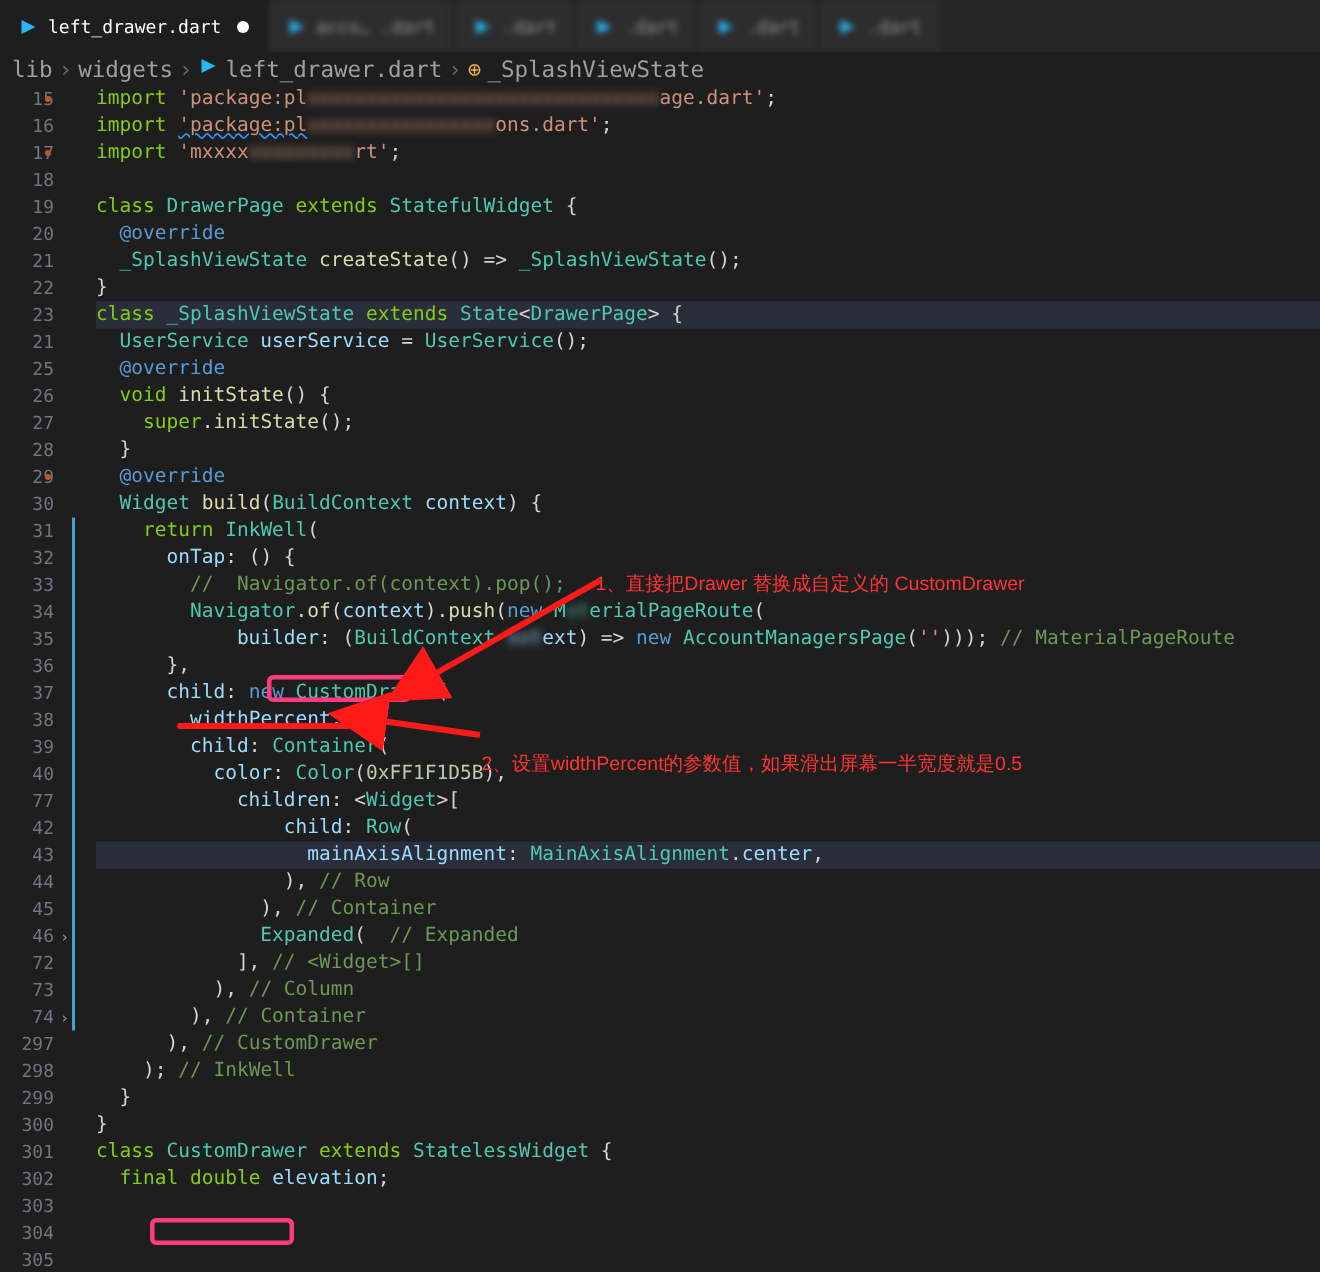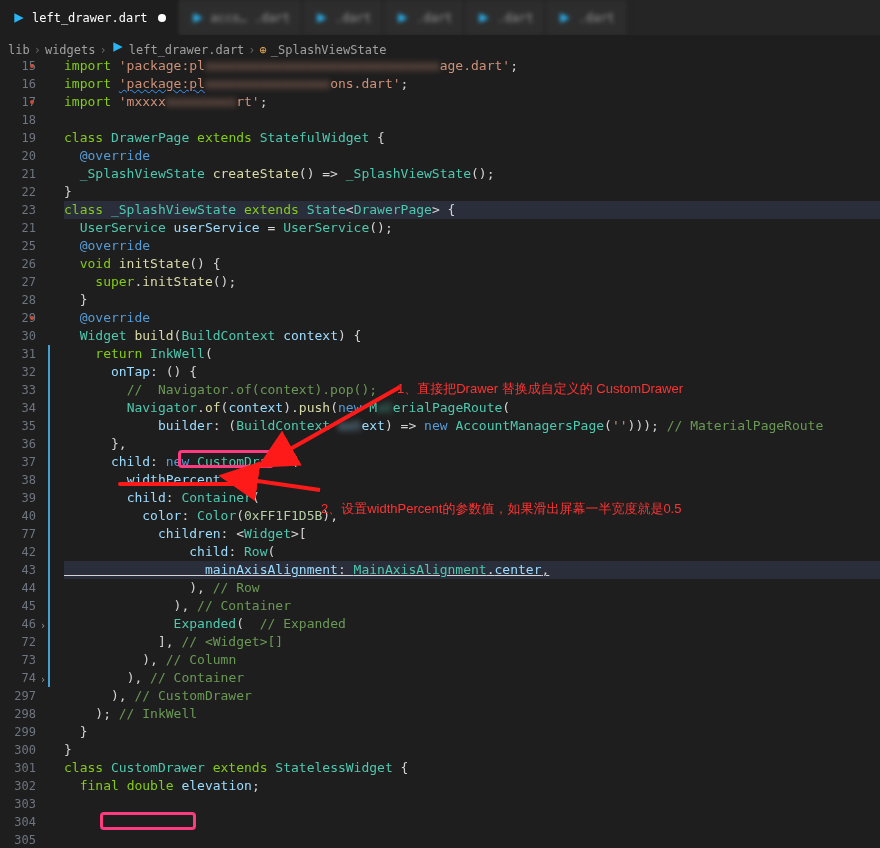--- a/index.html
+++ b/index.html
@@ -49,25 +49,25 @@
     .tab .dot {
       width: 8px;
       height: 8px;
       border-radius: 50%;
       background: #fff;
       margin-left: 4px;
     }
     .dart-icon svg { width: 14px; height: 14px; }
     .breadcrumb {
       display: flex;
-      align-items: flex-end;
+      align-items: center;
       background: #1e1e1e;
       height: 22px;
       padding: 0 8px;
-      font-size: 12px;
+      font-size: 15px;
       color: #a0a0a0;
       gap: 4px;
     }
     .breadcrumb .chev { color: #666; }
     .breadcrumb .symbol { color: #e8ab53; }
     .editor {
       display: flex;
       position: relative;
     }
     .gutter {
@@ -109,21 +109,20 @@
       height: 18px;
       line-height: 18px;
       white-space: pre;
       position: relative;
     }
     .row.hl {
       background: #2a2d3a;
     }
     .row.hl2 {
       background: #2a2d3a;
-      text-decoration: underline;
     }
     .indent-bar {
       position: absolute;
       left: 48px;
       width: 2px;
       background: #4fc1ff;
       opacity: 0.8;
     }
     
     .kw { color: #84cc16; }

